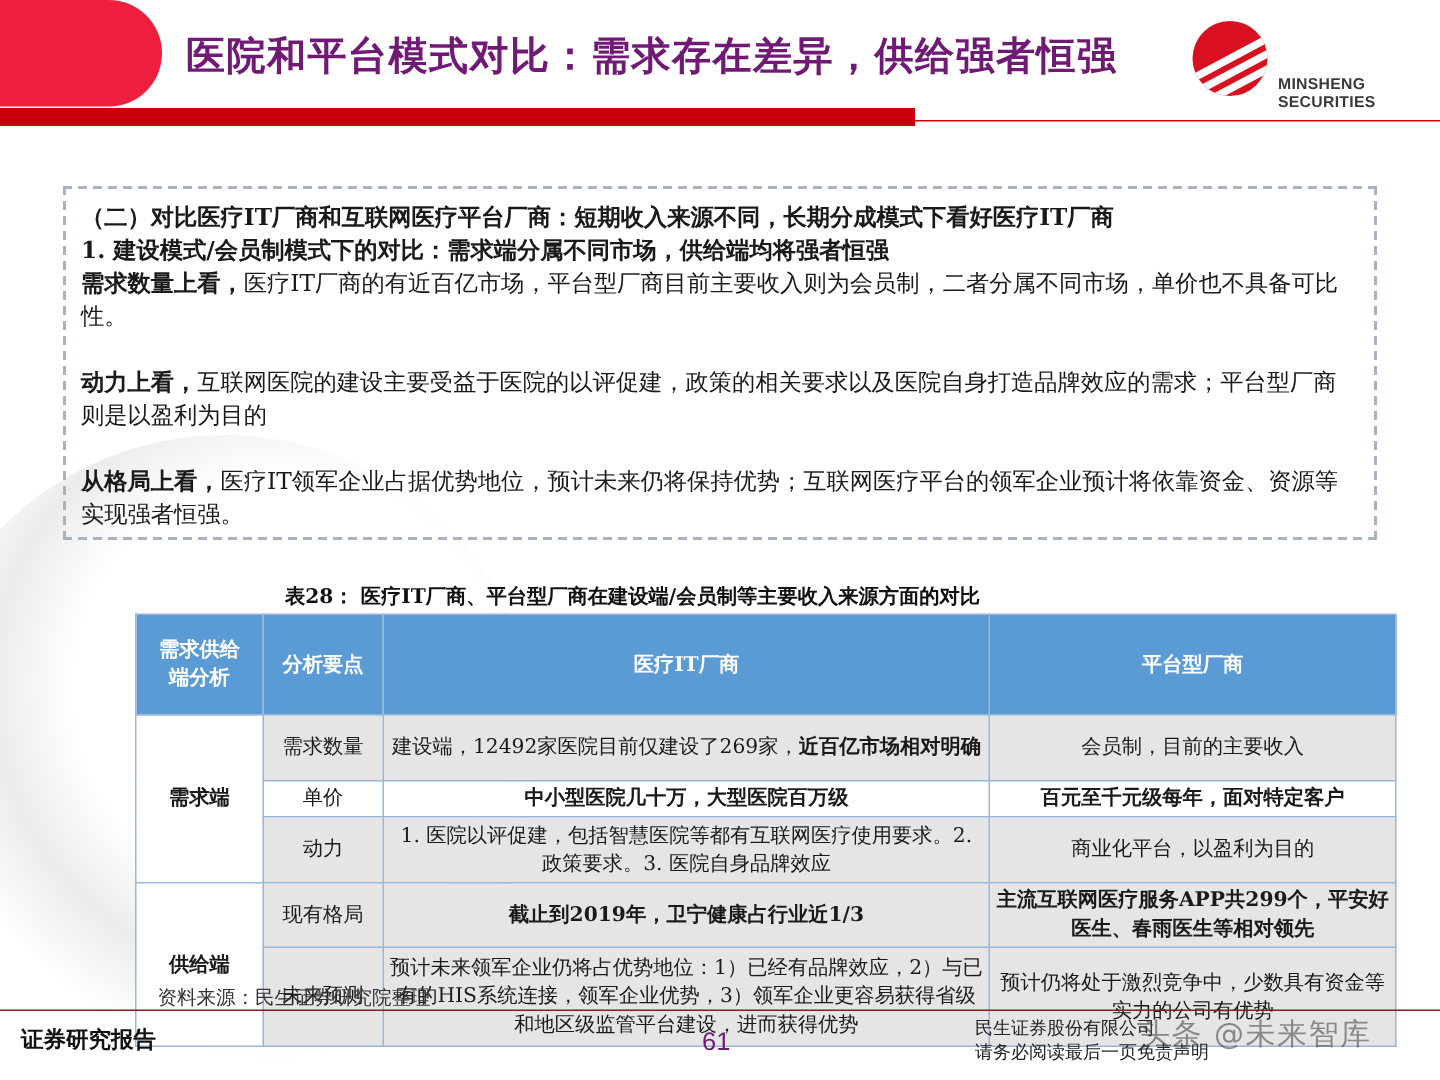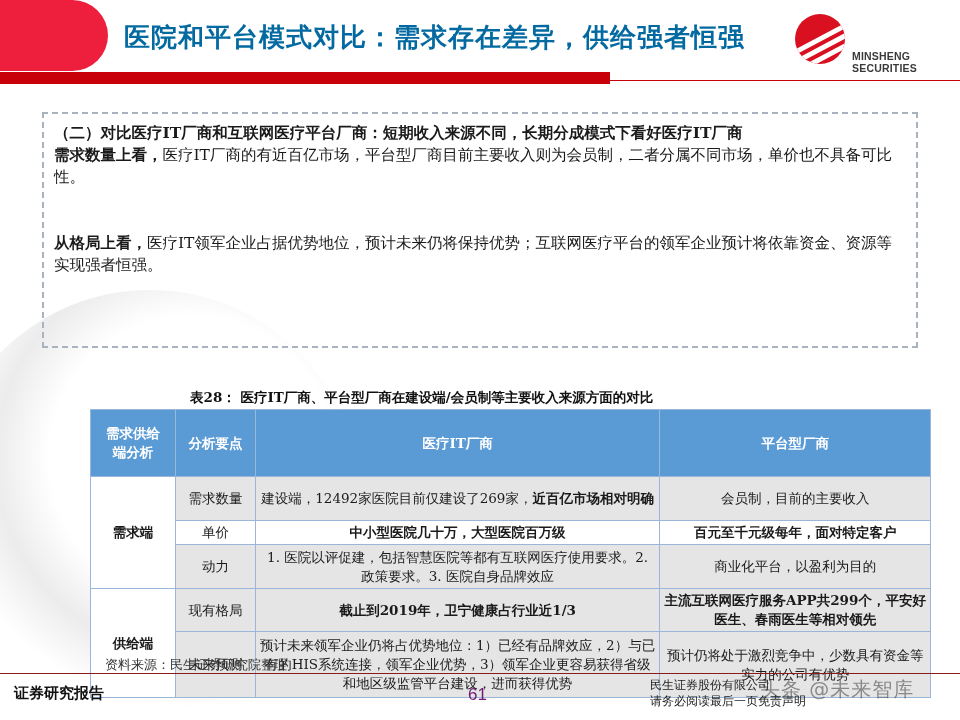--- a/index.html
+++ b/index.html
@@ -8,30 +8,30 @@
 
   .bg-swoosh { position: absolute; left: -60px; top: 290px; width: 420px; height: 420px;
     border-radius: 50%; background: radial-gradient(circle at 60% 40%, rgba(200,200,200,0.0) 40%, rgba(200,200,200,0.35) 55%, rgba(230,230,230,0.0) 70%);
     pointer-events: none; }
 
   
   .hdr-red-tab { position: absolute; left: 0; top: 0; width: 108px; height: 71px; background: #ee1f3c;
     border-radius: 0 40px 40px 0; }
   .hdr-bar { position: absolute; left: 0; top: 72px; width: 610px; height: 12px; background: #c8000a; }
   .hdr-line { position: absolute; left: 610px; top: 80px; width: 350px; height: 1px; background: #c8000a; }
-  .title { position: absolute; left: 124px; top: 20px; font-size: 26px; font-weight: bold; letter-spacing: 1px; color: #0369a1; }
+  .title { position: absolute; left: 124px; top: 20px; font-size: 26px; font-weight: bold; letter-spacing: 1px; color: #701a75; }
 
   .logo { position: absolute; left: 795px; top: 10px; width: 165px; height: 60px; }
   .logo-mark { position: absolute; left: 0; top: 4px; width: 50px; height: 50px; border-radius: 50%; background: #d8101f; overflow: hidden; }
   .logo-mark .stripe { position: absolute; width: 60px; height: 5px; background: #fff; transform: rotate(-28deg); border-radius: 3px; }
   .logo-cn { position: absolute; left: 57px; top: 2px; font-family: "DejaVu Sans", sans-serif; font-size: 27px; font-weight: bold; color: #3a3a3a; letter-spacing: 1px; }
   .logo-en { position: absolute; left: 57px; top: 40px; font-family: "Liberation Sans", sans-serif; font-size: 10.5px; font-weight: bold; color: #3a3a3a; letter-spacing: 0.2px; }
 
   
-  .summary { position: absolute; left: 42px; top: 112px; width: 876px; height: 236px;
+  .summary { position: absolute; left: 42px; top: 124px; width: 876px; height: 236px;
     border: 2px dashed #a9b3bf; padding: 8px 10px; font-size: 15.5px; line-height: 22px; }
   .summary p { margin: 0; }
   .summary .gap { height: 22px; }
   .summary b { font-weight: bold; }
 
   
   .caption { position: absolute; left: 190px; top: 389px; font-size: 13.5px; font-weight: bold; color: #111; }
 
   table.cmp { position: absolute; left: 90px; top: 409px; width: 841px; border-collapse: collapse; font-size: 13.5px; }
   table.cmp th, table.cmp td { border: 1px solid #9ab6d8; text-align: center; vertical-align: middle; padding: 2px 4px; line-height: 19px; }
@@ -66,24 +66,28 @@
   <div class="logo-mark">
     <span class="stripe" style="left:-4px; top:22px;"></span>
     <span class="stripe" style="left:0px; top:30px;"></span>
     <span class="stripe" style="left:4px; top:38px;"></span>
   </div>
   <div class="logo-en">MINSHENG SECURITIES</div>
 </div>
 
 <div class="summary">
   <p><b>（二）对比医疗IT厂商和互联网医疗平台厂商：短期收入来源不同，长期分成模式下看好医疗IT厂商</b></p>
+  <p><b>1. 建设模式/会员制模式下的对比：需求端分属不同市场，供给端均将强者恒强</b></p>
   <p>
     <b>需求数量上看，</b><span>医疗IT厂商的有近百亿市场，平台型厂商目前主要收入则为会员制，二者分属不同市场，单价也不具备可比性。</span>
   </p>
   <div class="gap"></div>
+  <p>
+    <b>动力上看，</b><span>互联网医院的建设主要受益于医院的以评促建，政策的相关要求以及医院自身打造品牌效应的需求；平台型厂商则是以盈利为目的</span>
+  </p>
   <div class="gap"></div>
   <p>
     <b>从格局上看，</b><span>医疗IT领军企业占据优势地位，预计未来仍将保持优势；互联网医疗平台的领军企业预计将依靠资金、资源等实现强者恒强。</span>
   </p>
 </div>
 
 <div class="caption">表28： 医疗IT厂商、平台型厂商在建设端/会员制等主要收入来源方面的对比</div>
 
 <table class="cmp">
   <colgroup>

